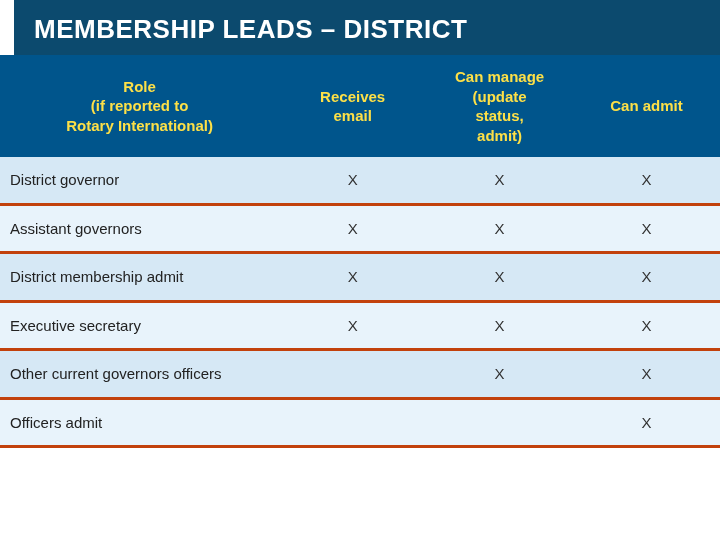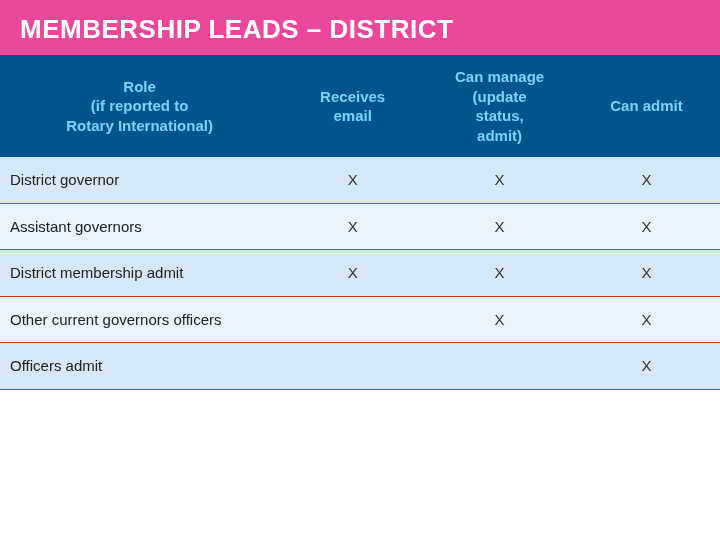--- a/index.html
+++ b/index.html
@@ -5,43 +5,44 @@
     * { box-sizing: border-box; margin: 0; padding: 0; }
     body {
       width: 720px;
       height: 540px;
       overflow: hidden;
       font-family: Arial, sans-serif;
       background: #fff;
     }
 
     .header {
-      background: #ec4899;
+      background: #0c4a6e;
       color: #fff;
       padding: 14px 20px 10px 20px;
       font-size: 26px;
       font-weight: bold;
       text-transform: uppercase;
       line-height: 1.2;
       letter-spacing: 0.5px;
+      margin-left: 14px;
     }
 
     .table-container {
       padding: 0;
       margin: 0;
     }
 
     table {
       width: 100%;
       border-collapse: collapse;
     }
 
     thead tr {
       background: #00558c;
-      color: #7dd3fc;
+      color: #fde047;
     }
 
     thead th {
       padding: 12px 10px;
       font-size: 15px;
       font-weight: 600;
       vertical-align: middle;
       line-height: 1.3;
     }
 
@@ -50,21 +51,21 @@
       width: 38%;
     }
 
     thead th.receives-col,
     thead th.manage-col,
     thead th.view-col {
       width: 20%;
     }
 
     tbody tr {
-      border-bottom: 1px solid #c2410c;
+      border-bottom: 3px solid #c2410c;
     }
 
     tbody tr:nth-child(odd) {
       background: #d6e8f5;
     }
 
     tbody tr:nth-child(even) {
       background: #e8f3fb;
     }
 
@@ -125,20 +126,26 @@
           <td class="x-cell">X</td>
           <td class="x-cell">X</td>
         </tr>
         <tr>
           <td class="role-cell">District membership admit</td>
           <td class="x-cell">X</td>
           <td class="x-cell">X</td>
           <td class="x-cell">X</td>
         </tr>
         <tr>
+          <td class="role-cell">Executive secretary</td>
+          <td class="x-cell">X</td>
+          <td class="x-cell">X</td>
+          <td class="x-cell">X</td>
+        </tr>
+        <tr>
           <td class="role-cell">Other current governors officers</td>
           <td class="x-cell"></td>
           <td class="x-cell">X</td>
           <td class="x-cell">X</td>
         </tr>
         <tr>
           <td class="role-cell">Officers admit</td>
           <td class="x-cell"></td>
           <td class="x-cell"></td>
           <td class="x-cell">X</td>

